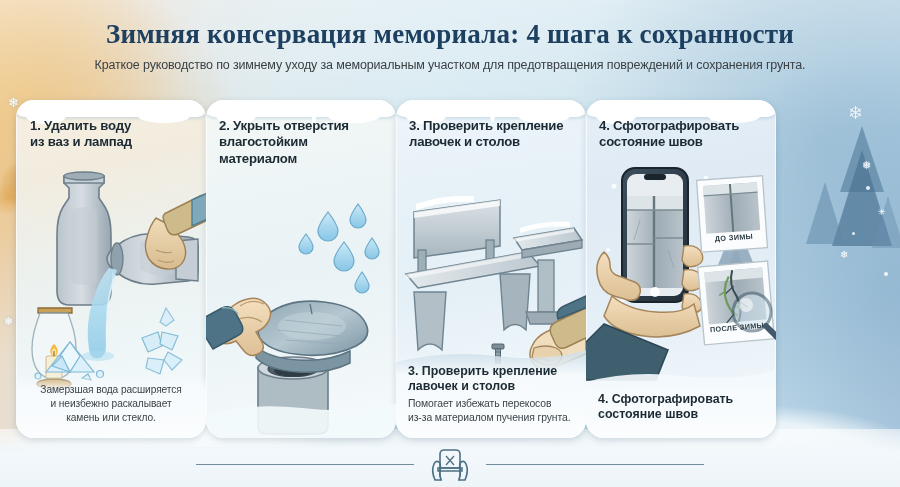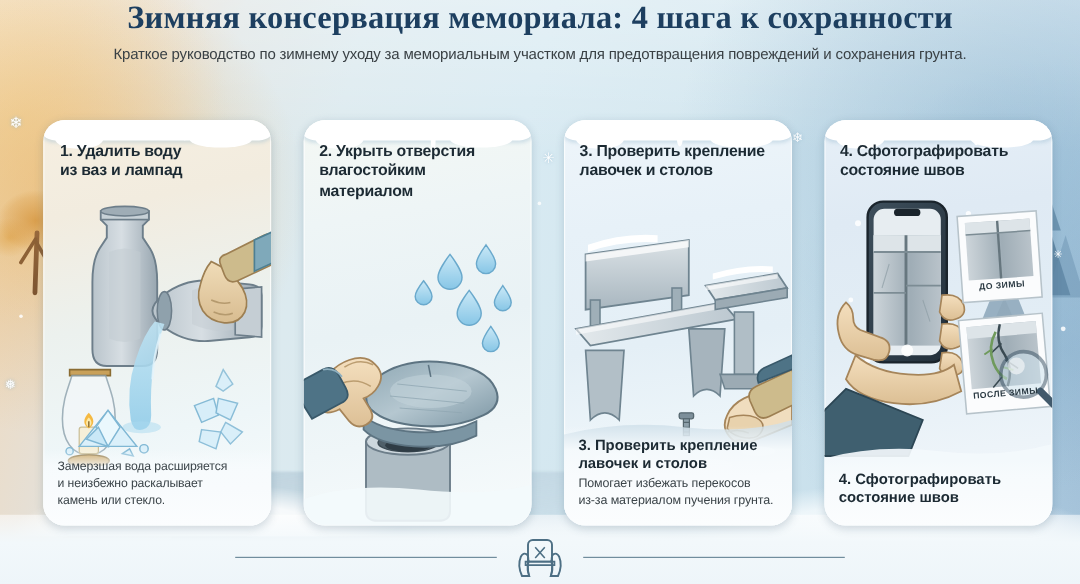--- a/index.html
+++ b/index.html
@@ -119,45 +119,44 @@
   }
   .dot {
     position: absolute;
     background: #ffffff;
     border-radius: 50%;
     opacity: .85;
     pointer-events: none;
   }
 
   
-  .header { position: absolute; left: 0; top: 0; width: 900px; text-align: center; z-index: 6; }
+  .header { position: absolute; left: 0; top: 0; width: 900px; padding-top: 20px; text-align: center; z-index: 6; }
 
   .title {
     font-family: "Liberation Serif", serif;
     font-size: 27px;
     font-weight: 700;
     color: #1d3f60;
     letter-spacing: .2px;
     line-height: 1.1;
   }
   .subtitle {
     margin-top: 8px;
     font-size: 12.5px;
     font-weight: 400;
     color: #3a4145;
     letter-spacing: -.15px;
   }
 
   
   .cards {
     position: absolute;
-    left: 36px; top: 100px;
+    left: 16px; top: 100px;
     width: 846px; height: 340px;
     display: flex;
-    gap: 27px;
     z-index: 5;
   }
   .card {
     position: relative;
     width: 190px;
     height: 338px;
     border-radius: 18px;
     overflow: hidden;
     background: linear-gradient(170deg, #f4f8f4 0%, #eef5f6 24%, #e9f2f5 50%, #eff6f8 76%, #f7fbfc 100%);
     box-shadow: 0 2px 7px rgba(60,92,116,.22), 0 0 0 1px rgba(255,255,255,.7) inset;
@@ -227,21 +226,21 @@
     white-space: pre-line;
   }
   .foot-text {
     font-size: 10.4px;
     font-weight: 400;
     color: #3b4449;
     line-height: 1.33;
     letter-spacing: -.1px;
     white-space: pre-line;
   }
-  .foot-text.center { text-align: left; font-size: 10.2px; line-height: 1.36; }
+  .foot-text.center { text-align: center; font-size: 10.2px; line-height: 1.36; }
 
   
   .polaroid-label {
     font-size: 7.2px;
     font-weight: 700;
     color: #2a3942;
     letter-spacing: .4px;
     text-align: center;
   }
 

